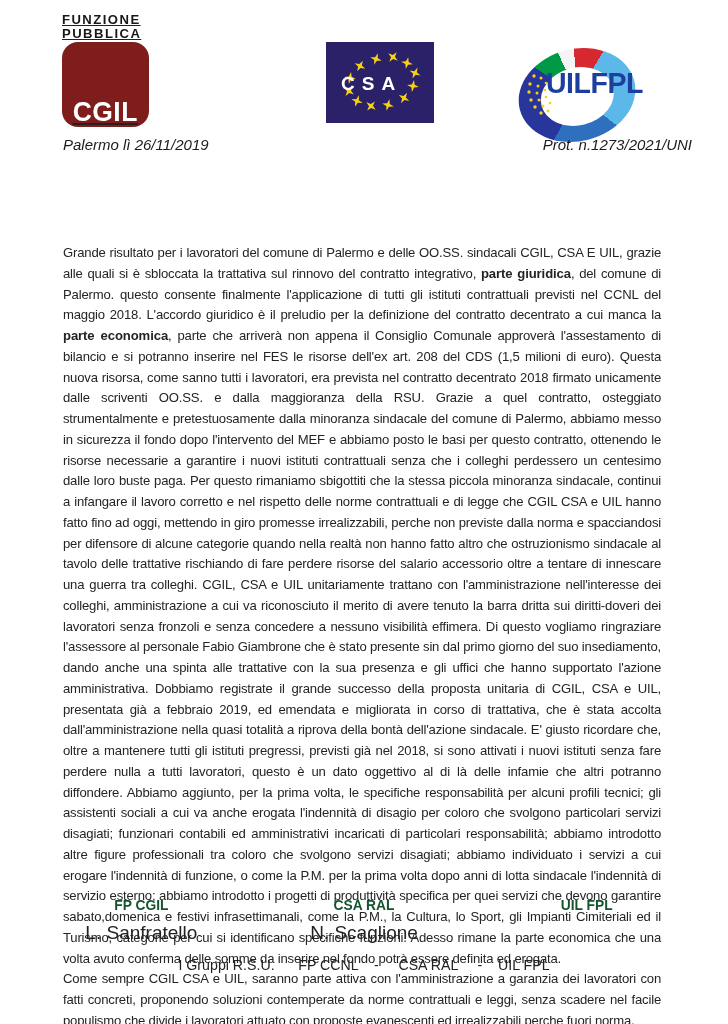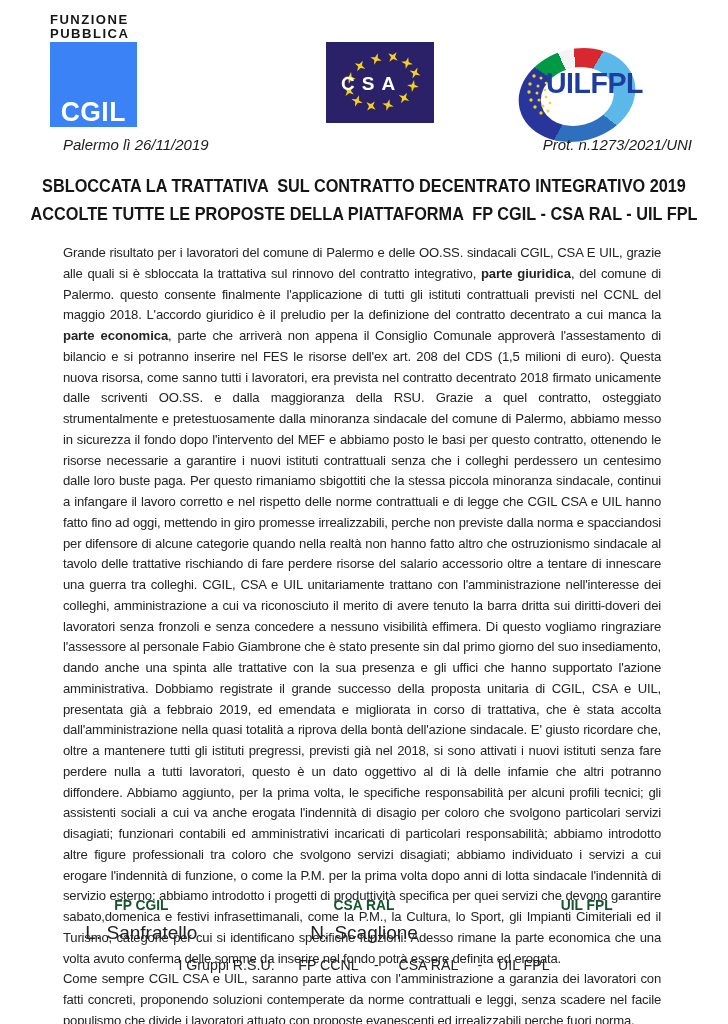--- a/index.html
+++ b/index.html
@@ -5,28 +5,28 @@
   * { margin:0; padding:0; box-sizing:border-box; }
   html,body { width:728px; background:#ffffff; }
   body {
     font-family:"Liberation Sans","DejaVu Sans",sans-serif;
     color:#212121; width:728px; height:1024px; overflow:hidden; position:relative;
   }
   .page { width:728px; height:1024px; background:#fff; position:relative; }
 
   
   .header { position:relative; height:130px; }
-  .logo-cgil { position:absolute; left:50px; top:13px; width:92px; }
+  .logo-cgil { position:absolute; left:62px; top:13px; width:92px;text-decoration:underline; }
   .cgil-top {
     font-weight:bold; font-size:13.5px; line-height:13.5px; letter-spacing:1.5px;
     color:#171717; transform:scaleX(0.97); transform-origin:left; white-space:nowrap;
   }
   .cgil-box {
-    margin-top:2px; width:87px; height:85px; background:#3b82f6;
-    display:flex; align-items:flex-end; justify-content:center;
+    margin-top:2px; width:87px; height:85px; background:#7f1d1d;
+    display:flex; align-items:flex-end; justify-content:center;border-radius:16px;
   }
   .cgil-box span {
     color:#fff; font-weight:bold; font-size:27px; line-height:30px; letter-spacing:0.5px;
     transform:scaleX(0.98);
   }
   .logo-csa { position:absolute; left:288px; top:42px; width:108px; height:66px;padding-left:38px; }
   .logo-uil { position:absolute; left:512px; top:28px; width:152px; height:108px; }
   .uil-ring {
     position:absolute; left:6px; top:8px; width:118px; height:118px; border-radius:50%;
     background:conic-gradient(from 0deg,
@@ -144,24 +144,20 @@
       </svg>
       <div class="uil-text">UILFPL</div>
     </div>
   </div>
 
   <div class="date-row">
     <span>Palermo lì 26/11/2019</span>
     <span>Prot. n.1273/2021/UNI</span>
   </div>
 
-  <div class="title-block">
-    <div class="title-line">SBLOCCATA LA TRATTATIVA  SUL CONTRATTO DECENTRATO INTEGRATIVO 2019</div>
-    <div class="title-line">ACCOLTE TUTTE LE PROPOSTE DELLA PIATTAFORMA  FP CGIL - CSA RAL - UIL FPL</div>
-  </div>
 
   <div class="body-text">
     <div><span>Grande risultato per i lavoratori del comune di Palermo e delle OO.SS. sindacali CGIL, CSA E UIL, grazie alle quali si è sbloccata la trattativa sul rinnovo del contratto integrativo, </span><b>parte giuridica</b><span>, del comune di Palermo. questo consente finalmente l'applicazione di tutti gli istituti contrattuali previsti nel CCNL del maggio 2018. L'accordo giuridico è il preludio per la definizione del contratto decentrato a cui manca la </span><b>parte economica</b><span>, parte che arriverà non appena il Consiglio Comunale approverà l'assestamento di bilancio e si potranno inserire nel FES le risorse dell'ex art. 208 del CDS (1,5 milioni di euro). Questa nuova risorsa, come sanno tutti i lavoratori, era prevista nel contratto decentrato 2018 firmato unicamente dalle scriventi OO.SS. e dalla maggioranza della RSU. Grazie a quel contratto, osteggiato strumentalmente e pretestuosamente dalla minoranza sindacale del comune di Palermo, abbiamo messo in sicurezza il fondo dopo l'intervento del MEF e abbiamo posto le basi per questo contratto, ottenendo le risorse necessarie a garantire i nuovi istituti contrattuali senza che i colleghi perdessero un centesimo dalle loro buste paga. Per questo rimaniamo sbigottiti che la stessa piccola minoranza sindacale, continui a infangare il lavoro corretto e nel rispetto delle norme contrattuali e di legge che CGIL CSA e UIL hanno fatto fino ad oggi, mettendo in giro promesse irrealizzabili, perche non previste dalla norma e spacciandosi per difensore di alcune categorie quando nella realtà non hanno fatto altro che ostruzionismo sindacale al tavolo delle trattative rischiando di fare perdere risorse del salario accessorio oltre a tentare di innescare una guerra tra colleghi. CGIL, CSA e UIL unitariamente trattano con l'amministrazione nell'interesse dei colleghi, amministrazione a cui va riconosciuto il merito di avere tenuto la barra dritta sui diritti-doveri dei lavoratori senza fronzoli e senza concedere a nessuno visibilità effimera. Di questo vogliamo ringraziare l'assessore al personale Fabio Giambrone che è stato presente sin dal primo giorno del suo insediamento, dando anche una spinta alle trattative con la sua presenza e gli uffici che hanno supportato l'azione amministrativa. Dobbiamo registrate il grande successo della proposta unitaria di CGIL, CSA e UIL, presentata già a febbraio 2019, ed emendata e migliorata in corso di trattativa, che è stata accolta dall'amministrazione nella quasi totalità a riprova della bontà dell'azione sindacale. E' giusto ricordare che, oltre a mantenere tutti gli istituti pregressi, previsti già nel 2018, si sono attivati i nuovi istituti senza fare perdere nulla a tutti lavoratori, questo è un dato oggettivo al di là delle infamie che altri potranno diffondere. Abbiamo aggiunto, per la prima volta, le specifiche responsabilità per alcuni profili tecnici; gli assistenti sociali a cui va anche erogata l'indennità di disagio per coloro che svolgono particolari servizi disagiati; funzionari contabili ed amministrativi incaricati di particolari responsabilità; abbiamo introdotto altre figure professionali tra coloro che svolgono servizi disagiati; abbiamo individuato i servizi a cui erogare l'indennità di funzione, o come la P.M. per la prima volta dopo anni di lotta sindacale l'indennità di servizio esterno; abbiamo introdotto i progetti di produttività specifica per quei servizi che devono garantire sabato,domenica e festivi infrasettimanali, come la P.M., la Cultura, lo Sport, gli Impianti Cimiteriali ed il Turismo, categorie per cui si identificano specifiche funzioni. Adesso rimane la parte economica che una volta avuto conferma delle somme da inserire nel fondo potrà essere definita ed erogata.</span></div>
     <div>Come sempre CGIL CSA e UIL, saranno parte attiva con l'amministrazione a garanzia dei lavoratori con fatti concreti, proponendo soluzioni contemperate da norme contrattuali e leggi, senza scadere nel facile populismo che divide i lavoratori attuato con proposte evanescenti ed irrealizzabili perche fuori norma.</div>
   </div>
 
   <div class="sig-grid">
     <div class="sig-org">FP CGIL</div>
     <div class="sig-org">CSA RAL</div>
     <div class="sig-org">UIL FPL</div>

